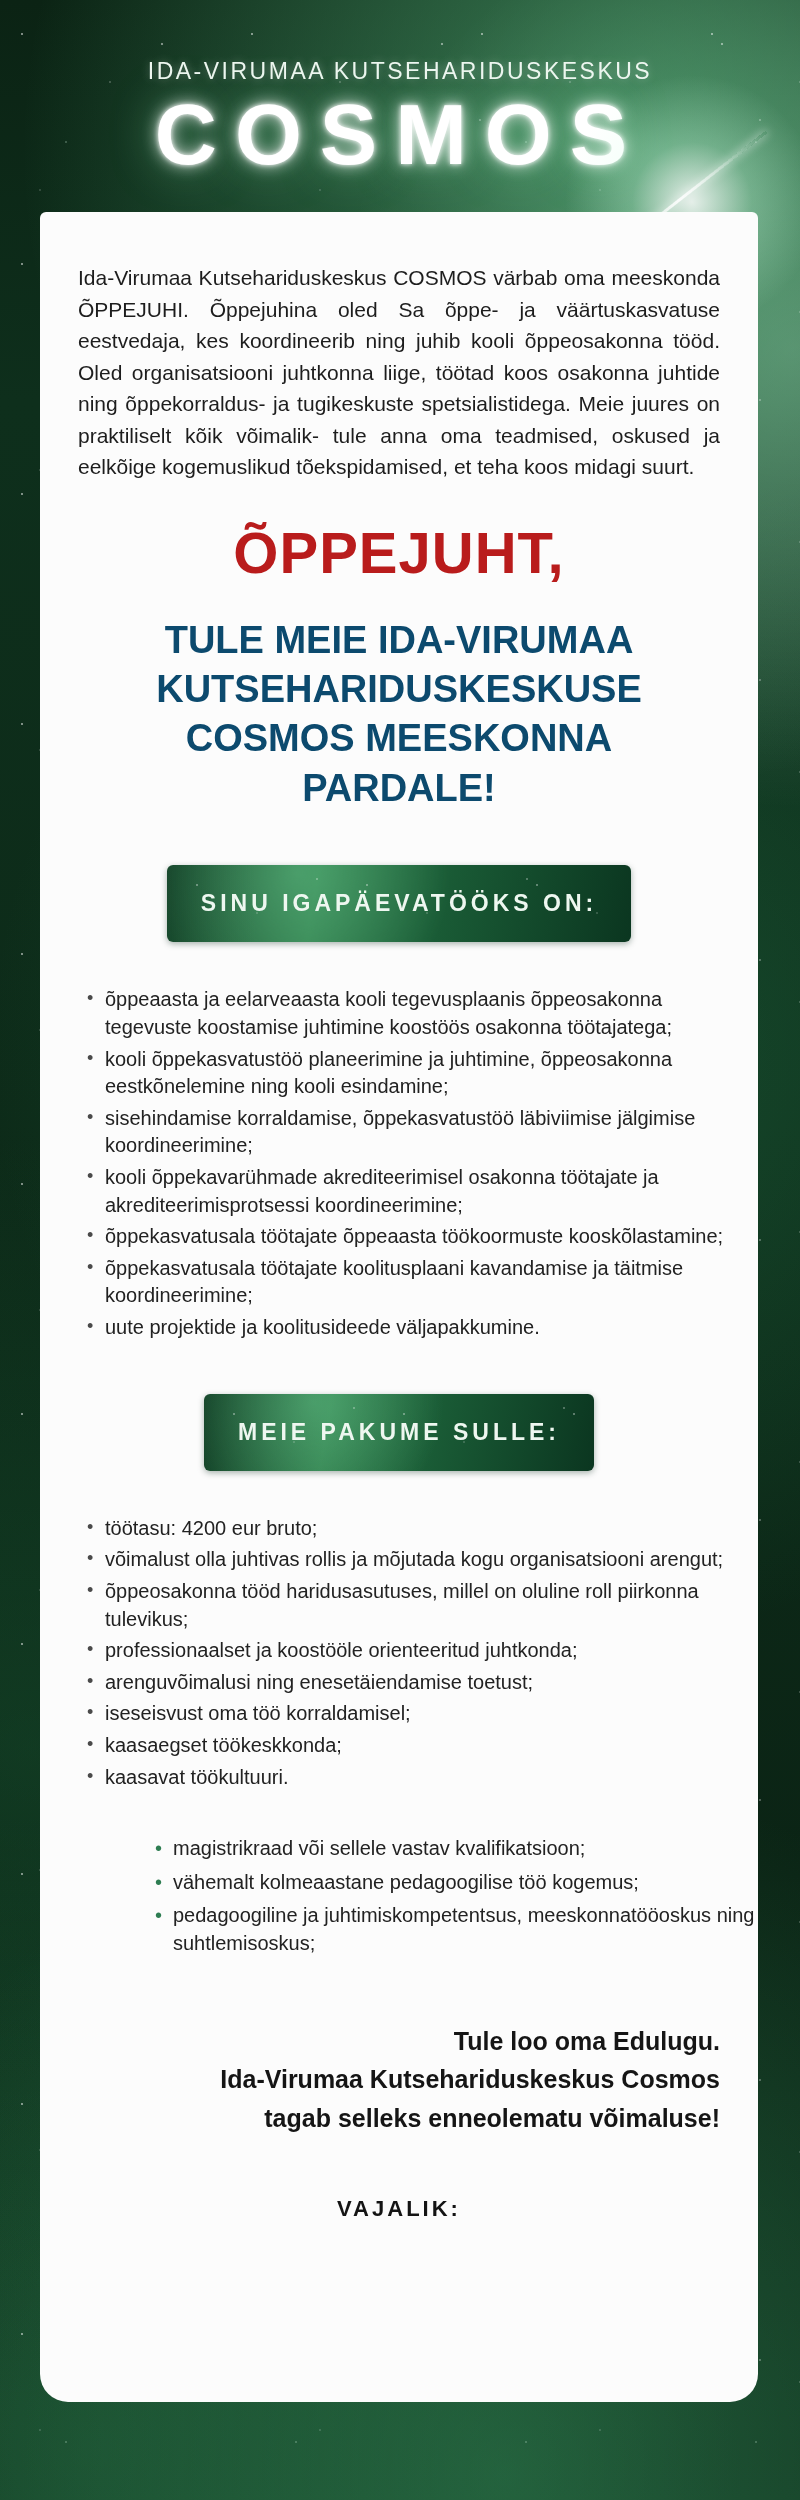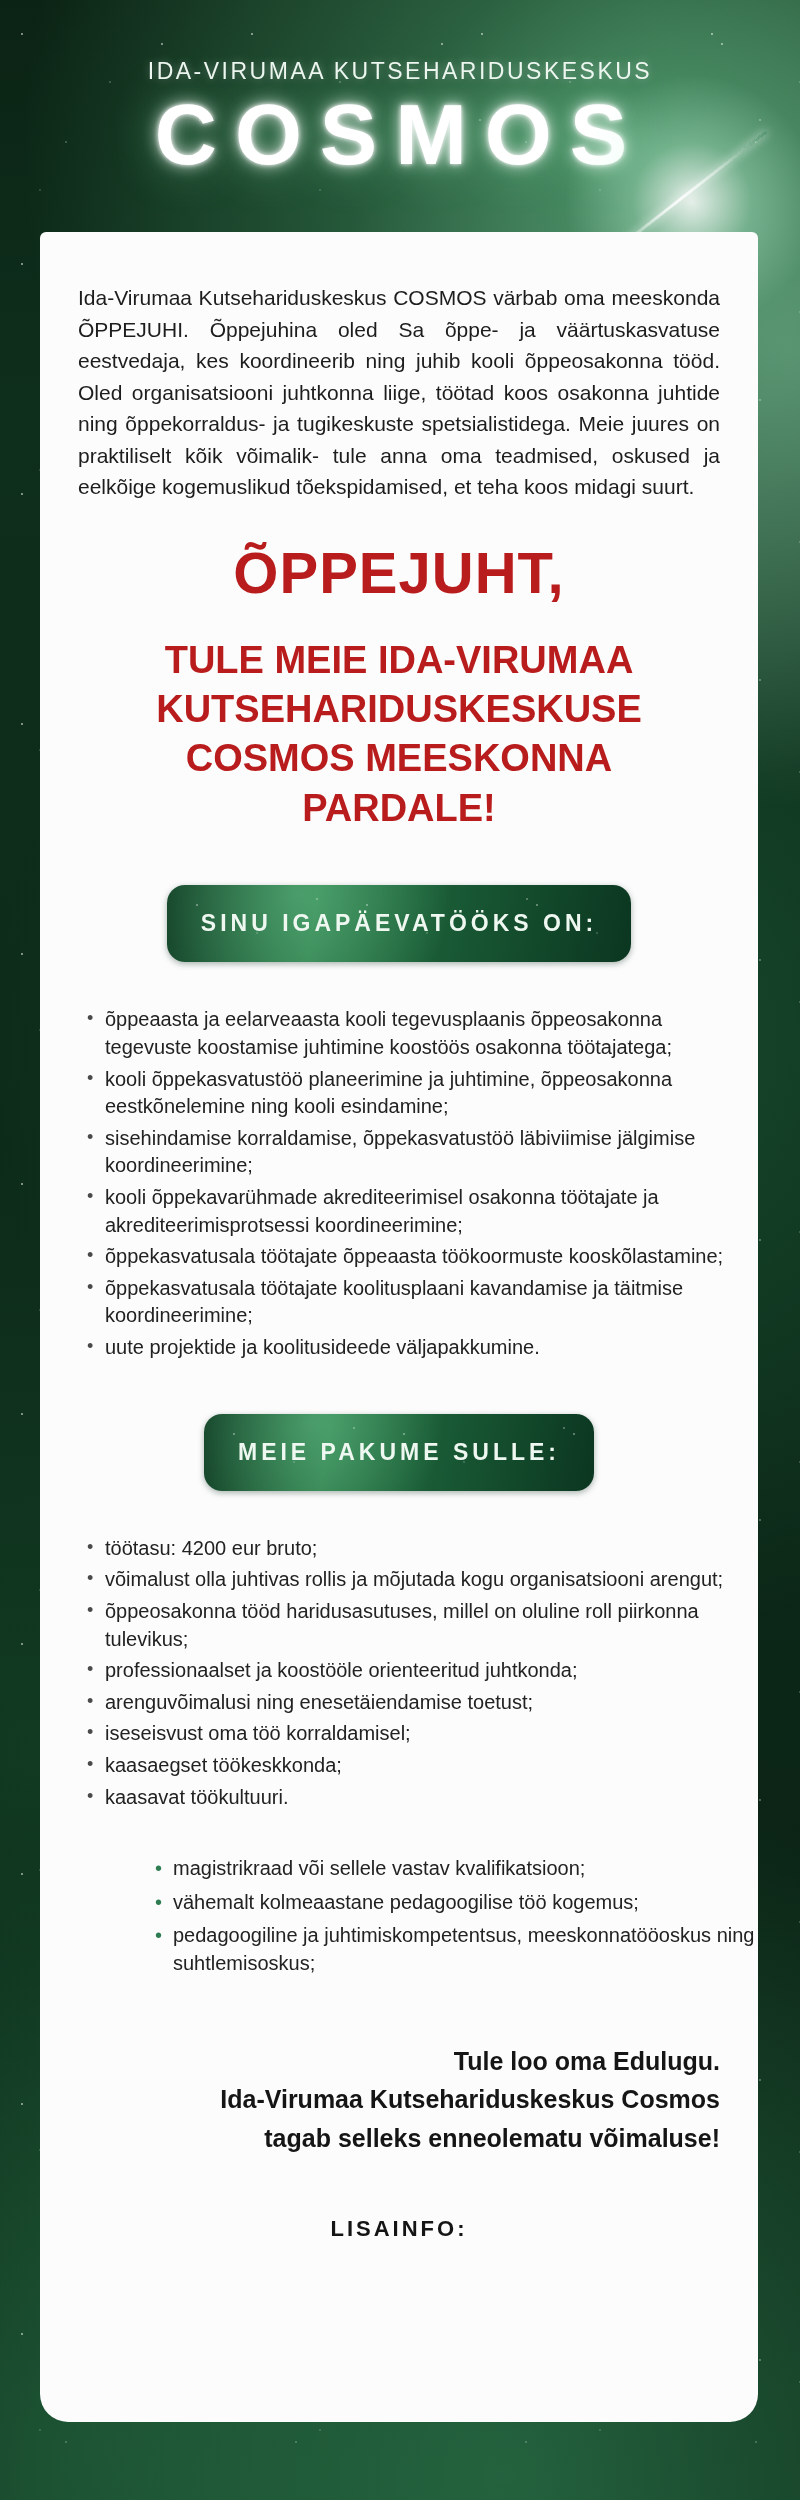--- a/index.html
+++ b/index.html
@@ -43,39 +43,39 @@
     position:absolute;left:560px;top:70px;width:240px;height:240px;pointer-events:none;
     background:radial-gradient(circle at 55% 55%, rgba(255,255,255,.85), rgba(210,255,230,.28) 32%, transparent 68%);
   }
   .streak{
     position:absolute;left:10px;top:128px;width:220px;height:3px;
     background:linear-gradient(90deg,transparent,rgba(255,255,255,.9),transparent);
     transform:rotate(-38deg);box-shadow:0 0 10px rgba(255,255,255,.8);
   }
   
   .card{
-    position:absolute;left:40px;top:232px;width:718px;height:2190px;
+    position:absolute;left:40px;top:212px;width:718px;height:2190px;
     background:#fcfcfc;border-radius:6px 6px 28px 28px;
     box-sizing:border-box;padding:50px 38px 0;
     color:#1d1d1d;
   }
   .intro{
     margin:0;font-size:21px;line-height:1.5;text-align:justify;color:#1d1d1d;
   }
   h1.title{
     margin:36px 0 0;text-align:center;font-size:58px;font-weight:700;
     letter-spacing:1px;color:#b91c1c;
   }
   h2.subtitle{
     margin:30px 0 0;text-align:center;font-size:38px;font-weight:700;
-    line-height:1.3;color:#b91c1c;white-space:pre-line;
+    line-height:1.3;color:#0c4a6e;white-space:pre-line;
   }
   .banner{
     margin:52px auto 0;max-width:474px;width:fit-content;
-    box-sizing:border-box;padding:22px 34px;border-radius:18px;
+    box-sizing:border-box;padding:22px 34px;border-radius:6px;
     text-align:center;color:#eef7f0;font-size:23px;font-weight:700;
     letter-spacing:4px;line-height:1.45;
     background:
       radial-gradient(1.2px 1.2px at 30px 20px, rgba(255,255,255,.8), transparent),
       radial-gradient(1px 1px at 90px 48px, rgba(255,255,255,.55), transparent),
       radial-gradient(1.3px 1.3px at 150px 14px, rgba(255,255,255,.6), transparent),
       radial-gradient(circle at 28% 10%, rgba(120,220,160,.4), transparent 45%),
       linear-gradient(100deg,#123f26 0%,#2f7c4b 32%,#1a5c36 58%,#0b3620 100%);
     background-size:170px 70px,170px 70px,210px 80px,100% 100%,100% 100%;
     box-shadow:0 2px 6px rgba(10,40,25,.35);
@@ -157,16 +157,16 @@
           <li>magistrikraad või sellele vastav kvalifikatsioon;</li>
           <li>vähemalt kolmeaastane pedagoogilise töö kogemus;</li>
           <li>pedagoogiline ja juhtimiskompetentsus, meeskonnatööoskus ning suhtlemisoskus;</li>
         </ul>
     </section>
 
     <p class="outro">Tule loo oma Edulugu.
 Ida-Virumaa Kutsehariduskeskus Cosmos
 tagab selleks enneolematu võimaluse!</p>
 
-    <p class="lisainfo">LISAINFO:</p>
+    <p class="lisainfo">VAJALIK:</p>
 
   </main>
 </div>
 
 </body></html>

